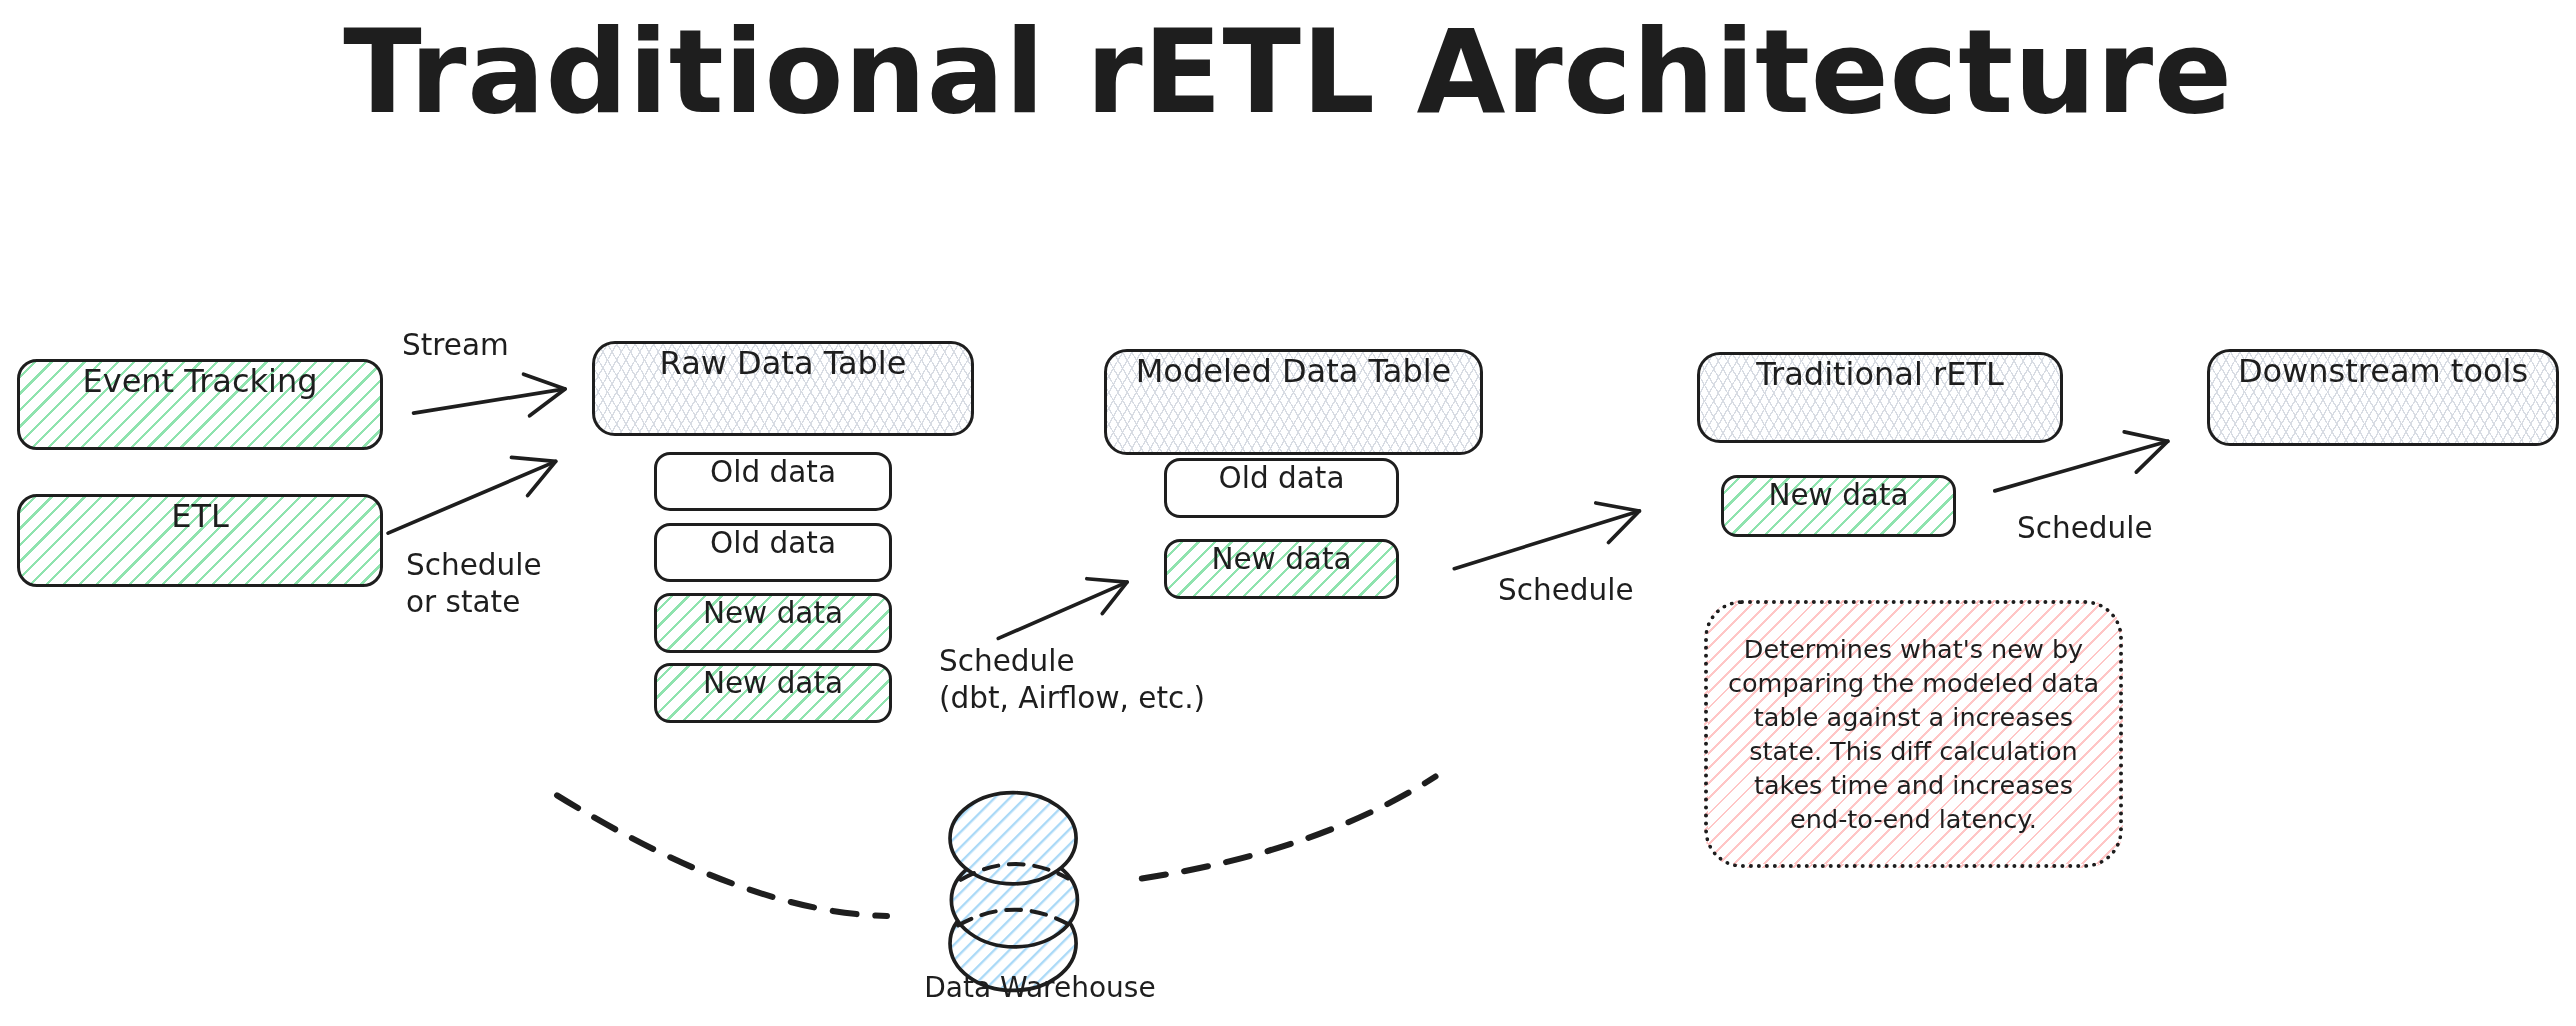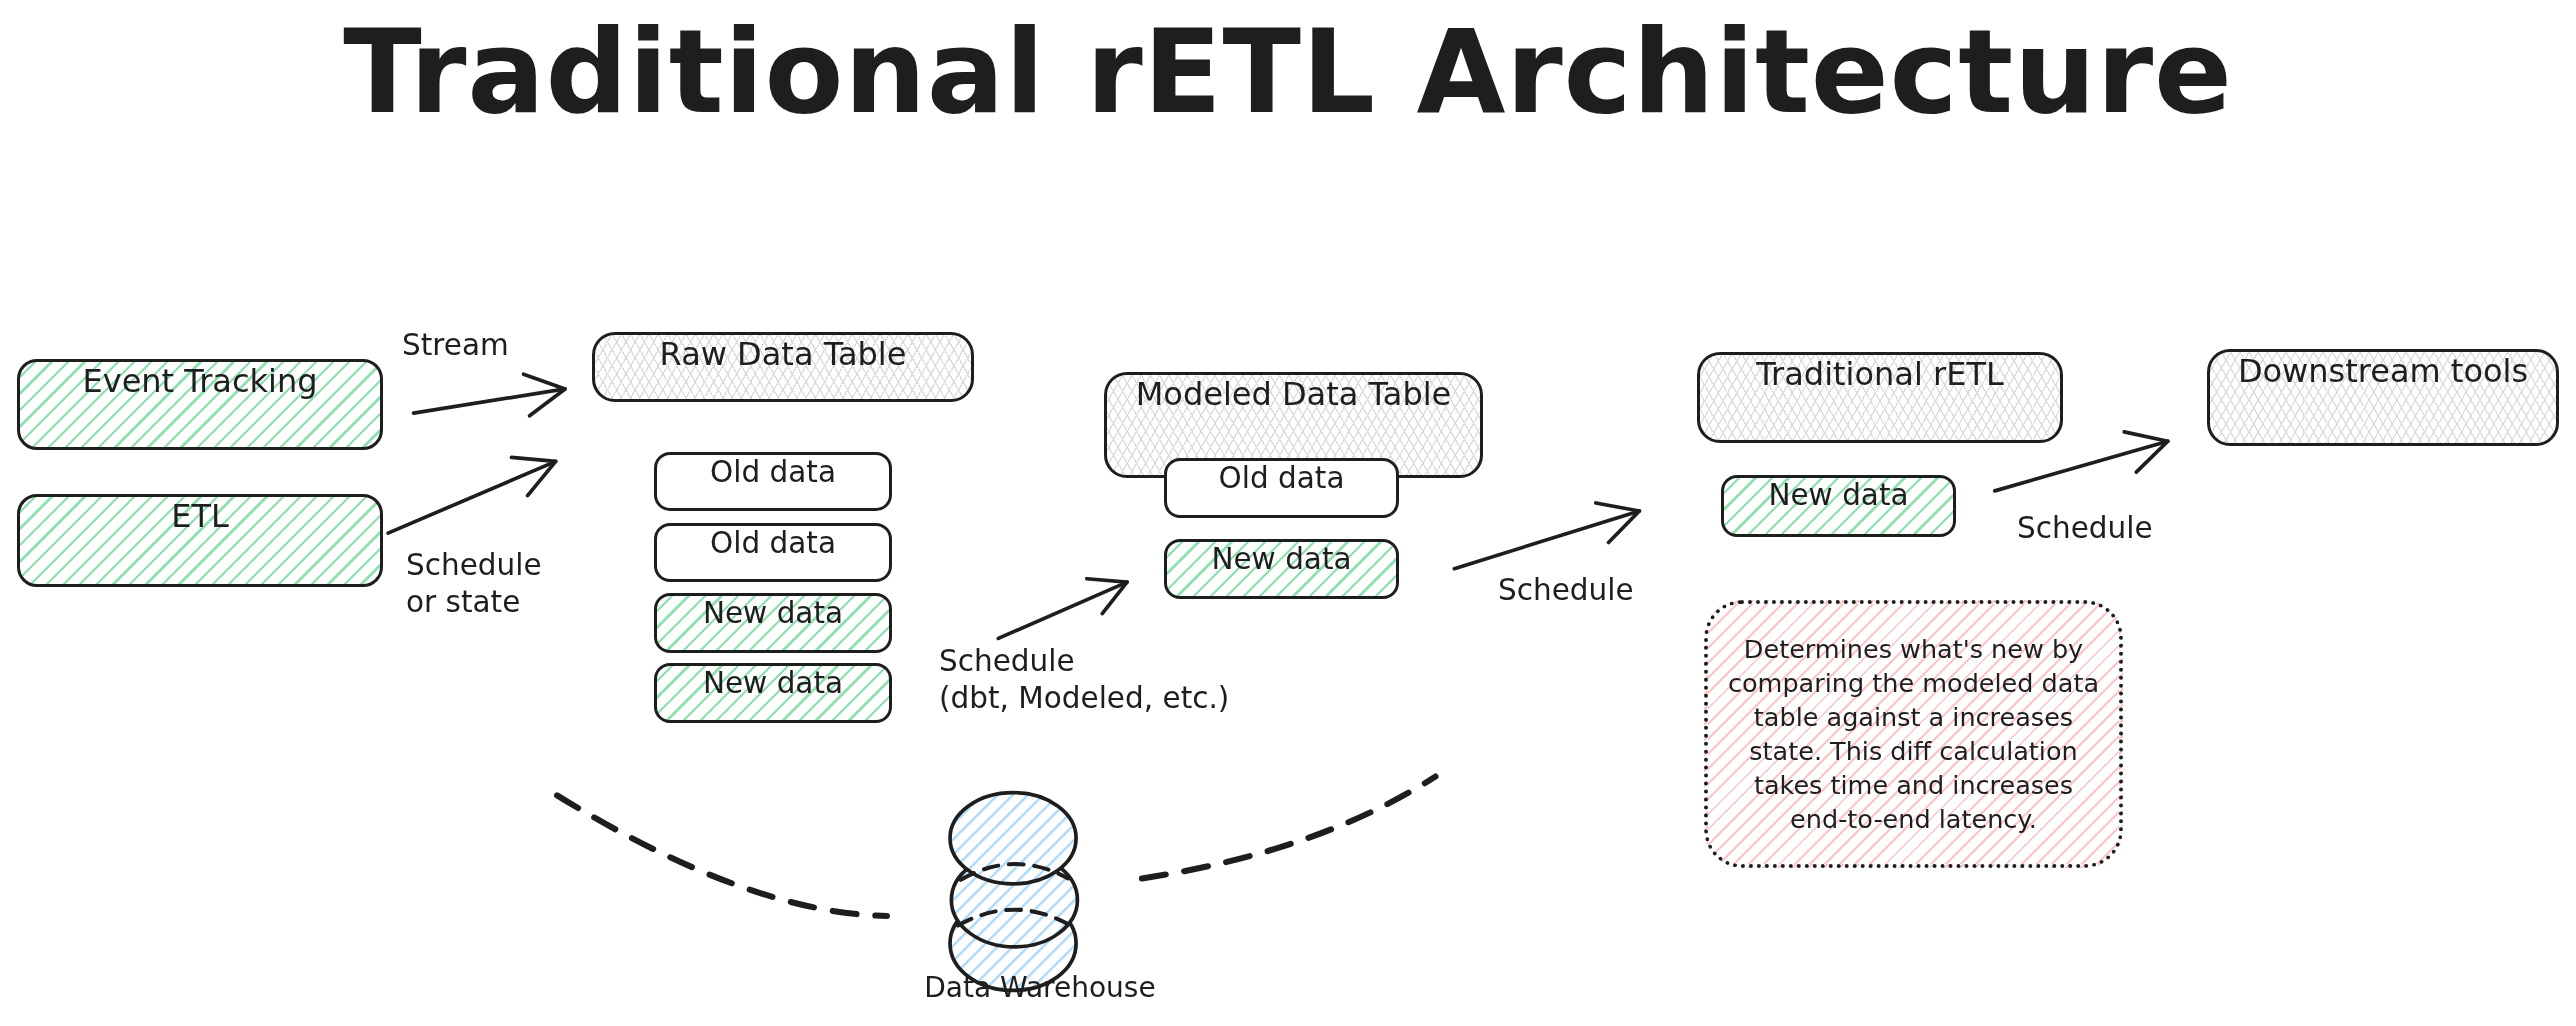--- a/index.html
+++ b/index.html
@@ -75,37 +75,37 @@
     </g>
   </svg>
 
   <div class="box src hatch-green" style="left:17px;top:359px;width:366px;height:91px;">
     <span>Event Tracking</span>
   </div>
   <div class="box src hatch-green" style="left:17px;top:494px;width:366px;height:93px;">
     <span>ETL</span>
   </div>
 
-  <div class="box hdr hatch-gray" style="left:592px;top:332px;width:382px;height:70px;">
+  <div class="box hdr hatch-gray" style="left:592px;top:341px;width:382px;height:95px;">
     <span>Raw Data Table</span>
   </div>
   <div class="box row-box" style="left:654px;top:452px;width:238px;height:59px;">
     <span>Old data</span>
   </div>
   <div class="box row-box" style="left:654px;top:523px;width:238px;height:59px;">
     <span>Old data</span>
   </div>
   <div class="box row-box hatch-green" style="left:654px;top:593px;width:238px;height:60px;">
     <span>New data</span>
   </div>
   <div class="box row-box hatch-green" style="left:654px;top:663px;width:238px;height:60px;">
     <span>New data</span>
   </div>
 
-  <div class="box hdr hatch-gray" style="left:1104px;top:349px;width:379px;height:106px;margin-top:23px;">
+  <div class="box hdr hatch-gray" style="left:1104px;top:349px;width:379px;height:106px;">
     <span>Modeled Data Table</span>
   </div>
   <div class="box row-box" style="left:1164px;top:458px;width:235px;height:60px;">
     <span>Old data</span>
   </div>
   <div class="box row-box hatch-green" style="left:1164px;top:539px;width:235px;height:60px;">
     <span>New data</span>
   </div>
 
   <div class="box hdr hatch-gray" style="left:1697px;top:352px;width:366px;height:91px;">
@@ -130,21 +130,21 @@
 
   <div class="lbl" style="left:402px;top:327px;width:134px;">Stream</div>
 
   <div class="lbl" style="left:406px;top:547px;width:174px;">
     <span style="display:block">Schedule</span>
     <span style="display:block">or state</span>
   </div>
 
   <div class="lbl" style="left:939px;top:643px;width:282px;">
     <span style="display:block">Schedule</span>
-    <span style="display:block">(dbt, Modeled, etc.)</span>
+    <span style="display:block">(dbt, Airflow, etc.)</span>
   </div>
 
   <div class="lbl" style="left:1498px;top:572px;width:134px;">Schedule</div>
 
   <div class="lbl" style="left:2017px;top:510px;width:134px;">Schedule</div>
 
   <div class="lbl-dw" style="left:899px;top:971px;width:282px;">Data Warehouse</div>
 
 </div>
 

